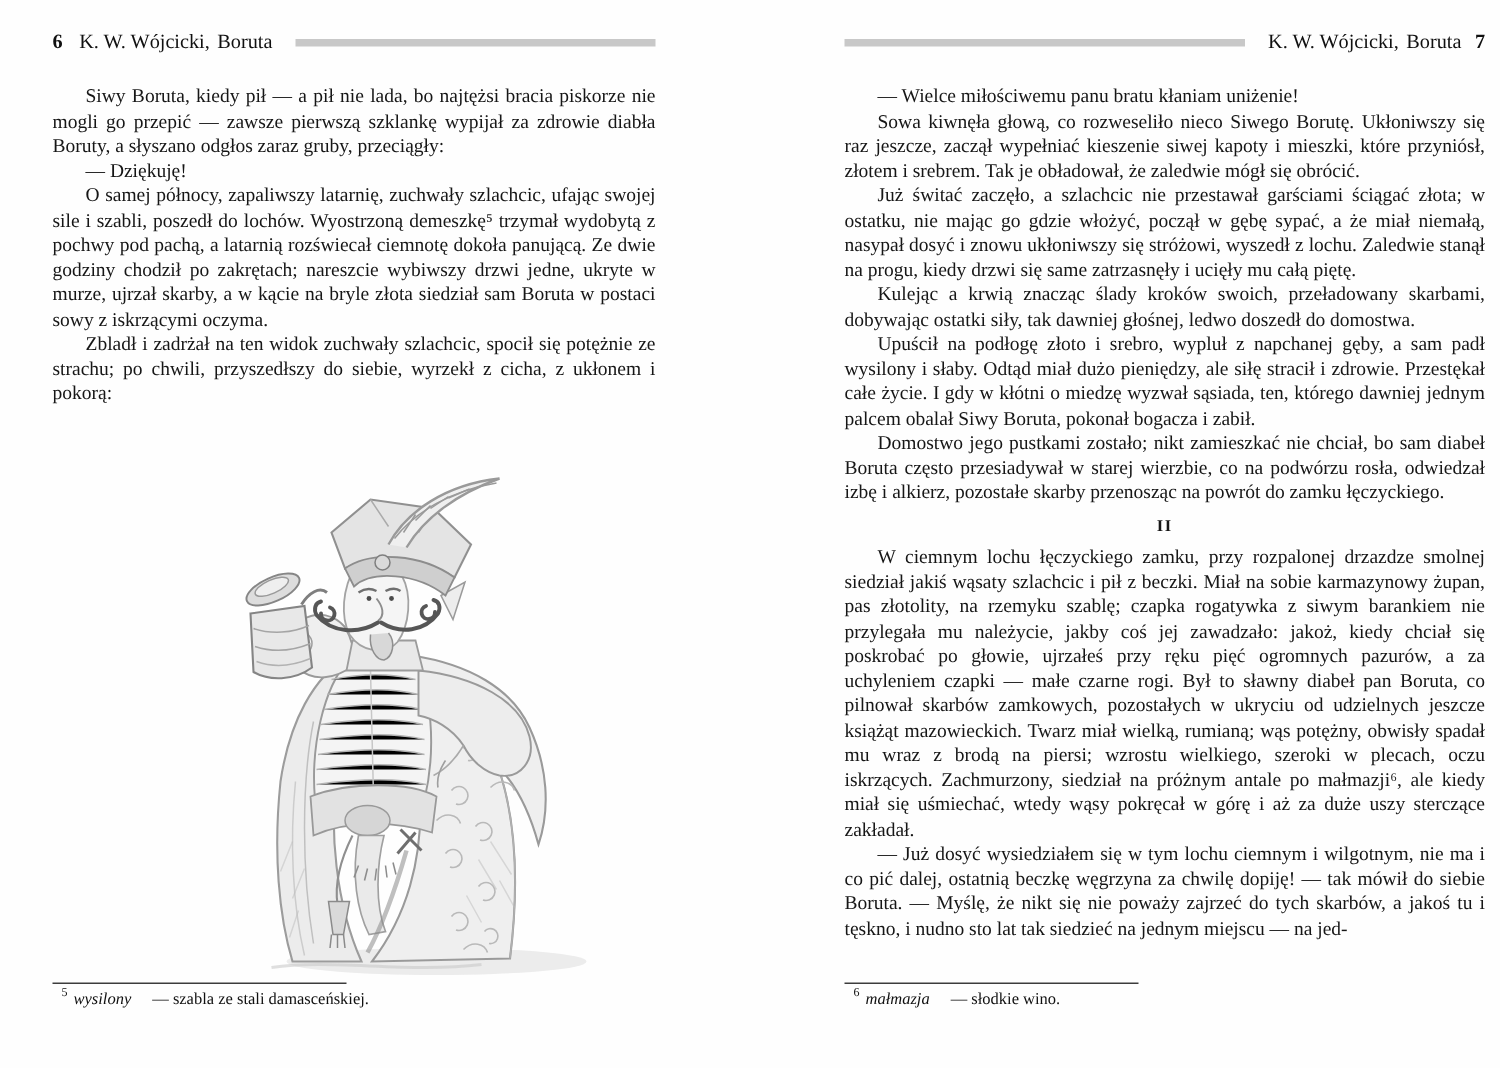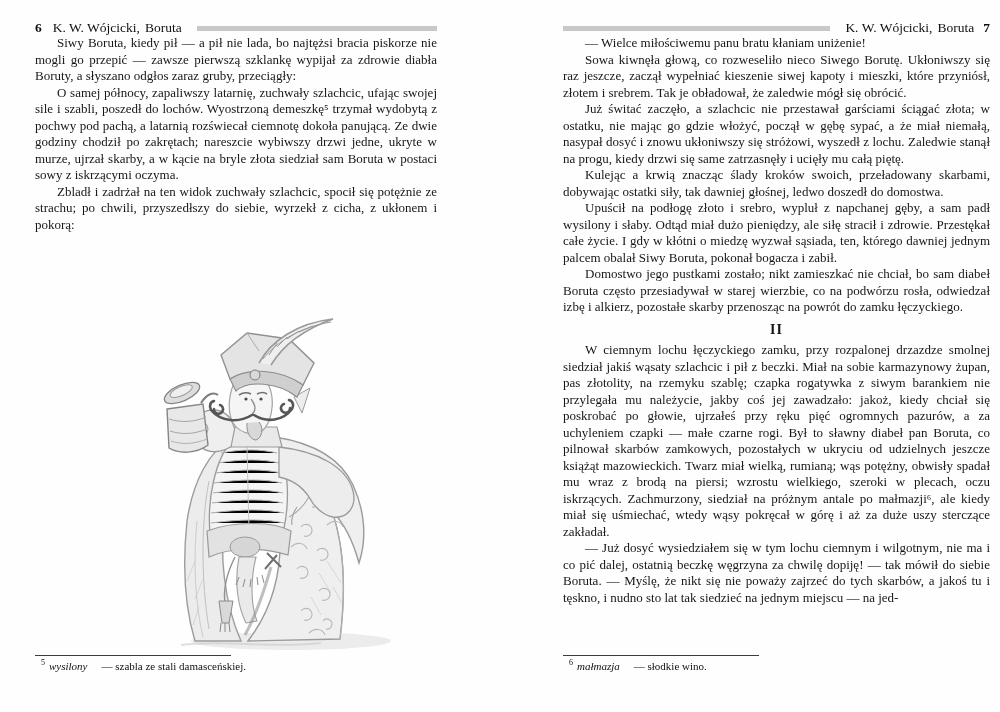--- a/index.html
+++ b/index.html
@@ -22,29 +22,29 @@
   }
   .pnum{font-weight:bold;}
   .page-left .pnum{margin-right:11px;}
   .page-right .pnum{margin-left:9px;}
   .htitle{margin-left:5px;}
   .hbar{flex:1;height:5px;background:#c8c8c8;align-self:center;}
   .page-left .hbar{margin-left:15px;}
   .page-right .hbar{margin-right:15px;}
 
   .body-text{
-    position:absolute;top:35px;left:0;right:0;
+    position:absolute;top:56px;left:0;right:0;
     font-size:13px;line-height:16.5px;
     text-align:justify;text-justify:inter-word;
     hyphens:auto;-webkit-hyphens:auto;
   }
   .body-text p{margin:0;text-indent:22px;}
   .section-heading{
     text-indent:0 !important;text-align:center;
-    font-weight:bold;font-size:14px;
+    font-weight:bold;font-size:11px;
     margin:6px 0 4px 0 !important;letter-spacing:1px;
   }
 
   .illustration{position:absolute;left:116px;top:311px;width:276px;height:344px;}
   .illustration svg{display:block;width:100%;height:100%;}
 
   .footnote{position:absolute;top:655px;left:0;font-size:11px;line-height:13px;color:#101010;}
   .fn-rule{width:196px;border-top:1px solid #3c3c3c;margin:0 0 4px 0;}
   .fn-line{padding-left:6px;}
   .fn-marker{font-size:8px;vertical-align:super;line-height:0;margin-right:4px;}
@@ -59,20 +59,21 @@
   <div class="page page-left">
     <div class="page-header">
       <span class="pnum">6</span>
       <span class="haut">K. W. Wójcicki,</span>
       <span class="htitle">Boruta</span>
       <span class="hbar"></span>
     </div>
 
     <div class="body-text">
       <p>Siwy Boruta, kiedy pił — a pił nie lada, bo najtężsi bracia piskorze nie mogli go przepić — zawsze pierwszą szklankę wypijał za zdrowie diabła Boruty, a słyszano odgłos zaraz gruby, przeciągły:</p>
+      <p>— Dziękuję!</p>
       <p>O samej północy, zapaliwszy latarnię, zuchwały szlachcic, ufając swojej sile i szabli, poszedł do lochów. Wyostrzoną demeszkę⁵ trzymał wydobytą z pochwy pod pachą, a latarnią rozświecał ciemnotę dokoła panującą. Ze dwie godziny chodził po zakrętach; nareszcie wybiwszy drzwi jedne, ukryte w murze, ujrzał skarby, a w kącie na bryle złota siedział sam Boruta w postaci sowy z iskrzącymi oczyma.</p>
       <p>Zbladł i zadrżał na ten widok zuchwały szlachcic, spocił się potężnie ze strachu; po chwili, przyszedłszy do siebie, wyrzekł z cicha, z ukłonem i pokorą:</p>
     </div>
 
     <div class="illustration">
       <svg viewBox="0 0 276 344" xmlns="http://www.w3.org/2000/svg">
 
         <g>
           <ellipse cx="140" cy="330" rx="100" ry="9" fill="#dcdcdc" opacity="0.55"></ellipse>
           <path d="M30,334 C70,328 120,338 170,332" stroke="#c9c9c9" fill="none" stroke-width="2" opacity="0.6"></path>

